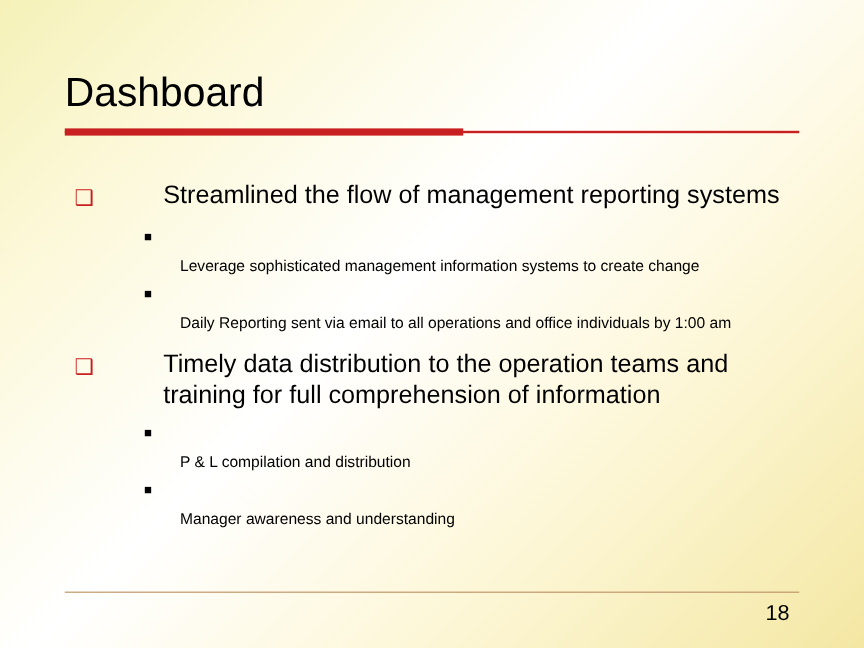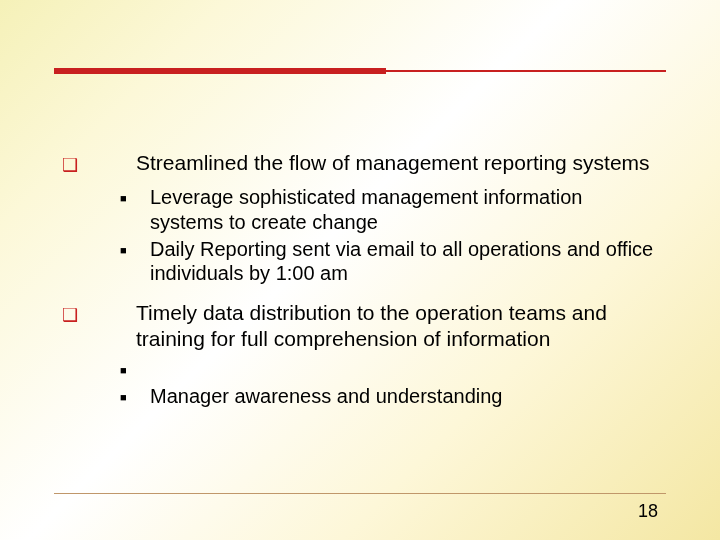--- a/index.html
+++ b/index.html
@@ -84,23 +84,24 @@
     margin-bottom: 2px;
   }
   .lvl2 .bullet {
     flex: 0 0 30px;
     font-size: 11px;
     line-height: 24px;
     color: #000;
     padding-top: 1px;
   }
   .lvl2 .text {
-    font-size: 20px;
+    font-size: 13px;
     line-height: 1.24;
     color: #000;
+    margin-top: 29px;
   }
   .footer-rule {
     position: absolute;
     left: 54px;
     right: 54px;
     bottom: 46px;
     height: 1px;
     background: #c0976a;
   }
   .page-num {
@@ -110,20 +111,21 @@
     font-size: 18px;
     color: #000;
   }
 </style>
 </head>
 <body>
 
 <div class="slide">
 
   <div class="title-block">
+    <h1 class="title">Dashboard</h1>
     <div class="rule">
       <div class="thin"></div>
       <div class="thick"></div>
     </div>
   </div>
 
   <div class="content">
 
     <div class="lvl1">
       <div class="bullet">❑</div>
@@ -140,20 +142,21 @@
       </div>
     </div>
 
     <div class="lvl1">
       <div class="bullet">❑</div>
       <div class="text">Timely data distribution to the operation teams and training for full comprehension of information</div>
     </div>
     <div class="lvl2-group">
       <div class="lvl2">
         <div class="bullet">■</div>
+        <div class="text">P &amp; L compilation and distribution</div>
       </div>
       <div class="lvl2">
         <div class="bullet">■</div>
         <div class="text">Manager awareness and understanding</div>
       </div>
     </div>
 
   </div>
 
   <div class="footer-rule"></div>

